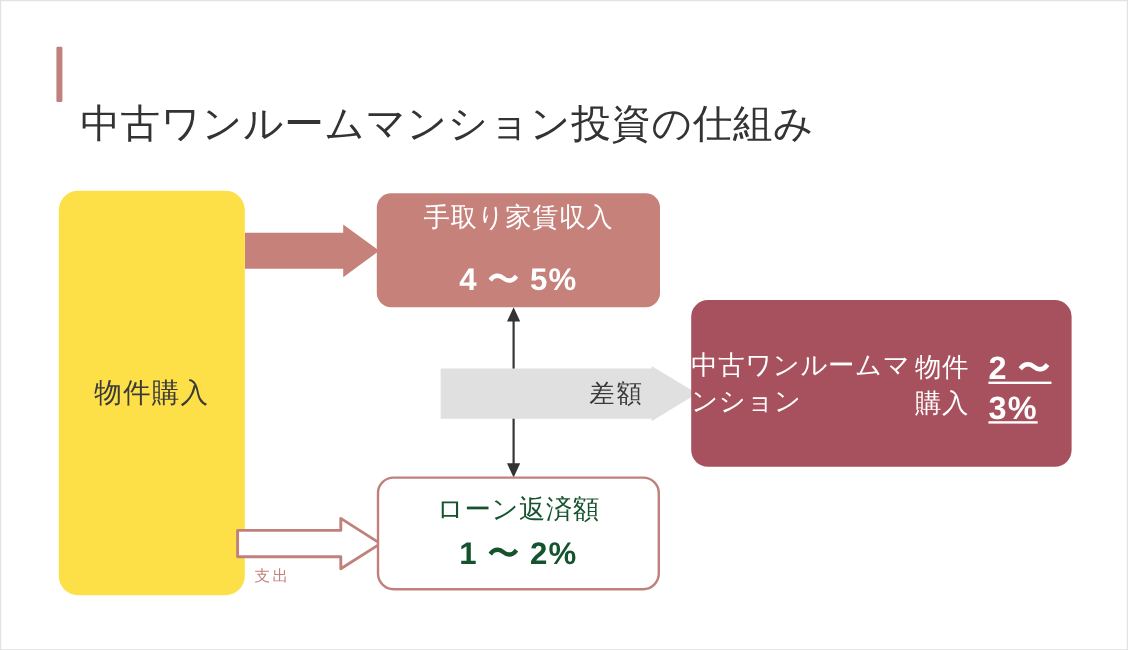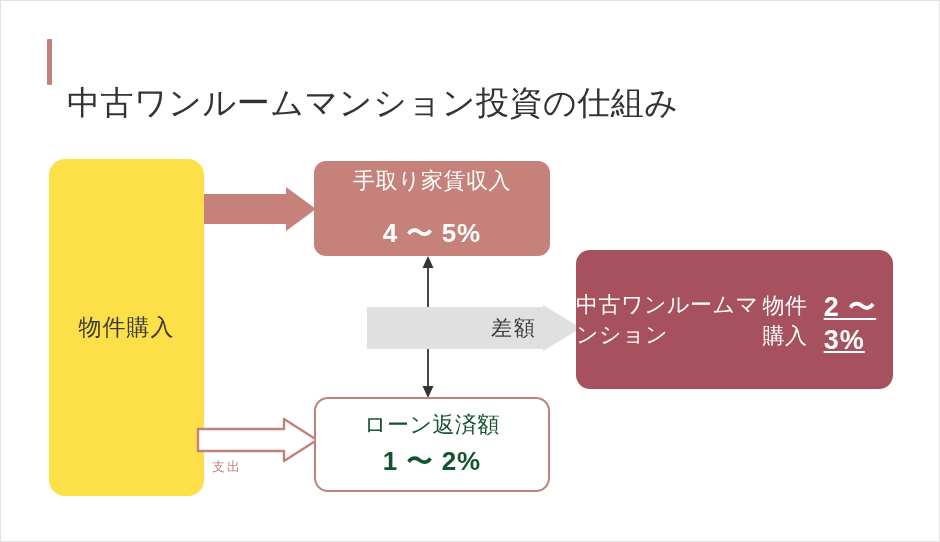--- a/index.html
+++ b/index.html
@@ -77,21 +77,21 @@
     font-size: 13px;
     letter-spacing: 2px;
     left: 16px;
     top: 50%;
     transform: translateY(-50%);
     white-space: nowrap;
     margin-top: 27px;
   }
   #arrow-income { left: 203px; top: 186px; width: 112px; height: 44px; }
   #arrow-income .flow-label { color: #ffffff; }
-  #arrow-expense { left: 195px; top: 415px; width: 124px; height: 48px; }
+  #arrow-expense { left: 195px; top: 428px; width: 124px; height: 48px; }
   #arrow-expense .flow-label { color: #c0817c; }
 
   
   #rent-box {
     position: absolute;
     left: 313px;
     top: 160px;
     width: 236px;
     height: 95px;
     background: #c5817a;

